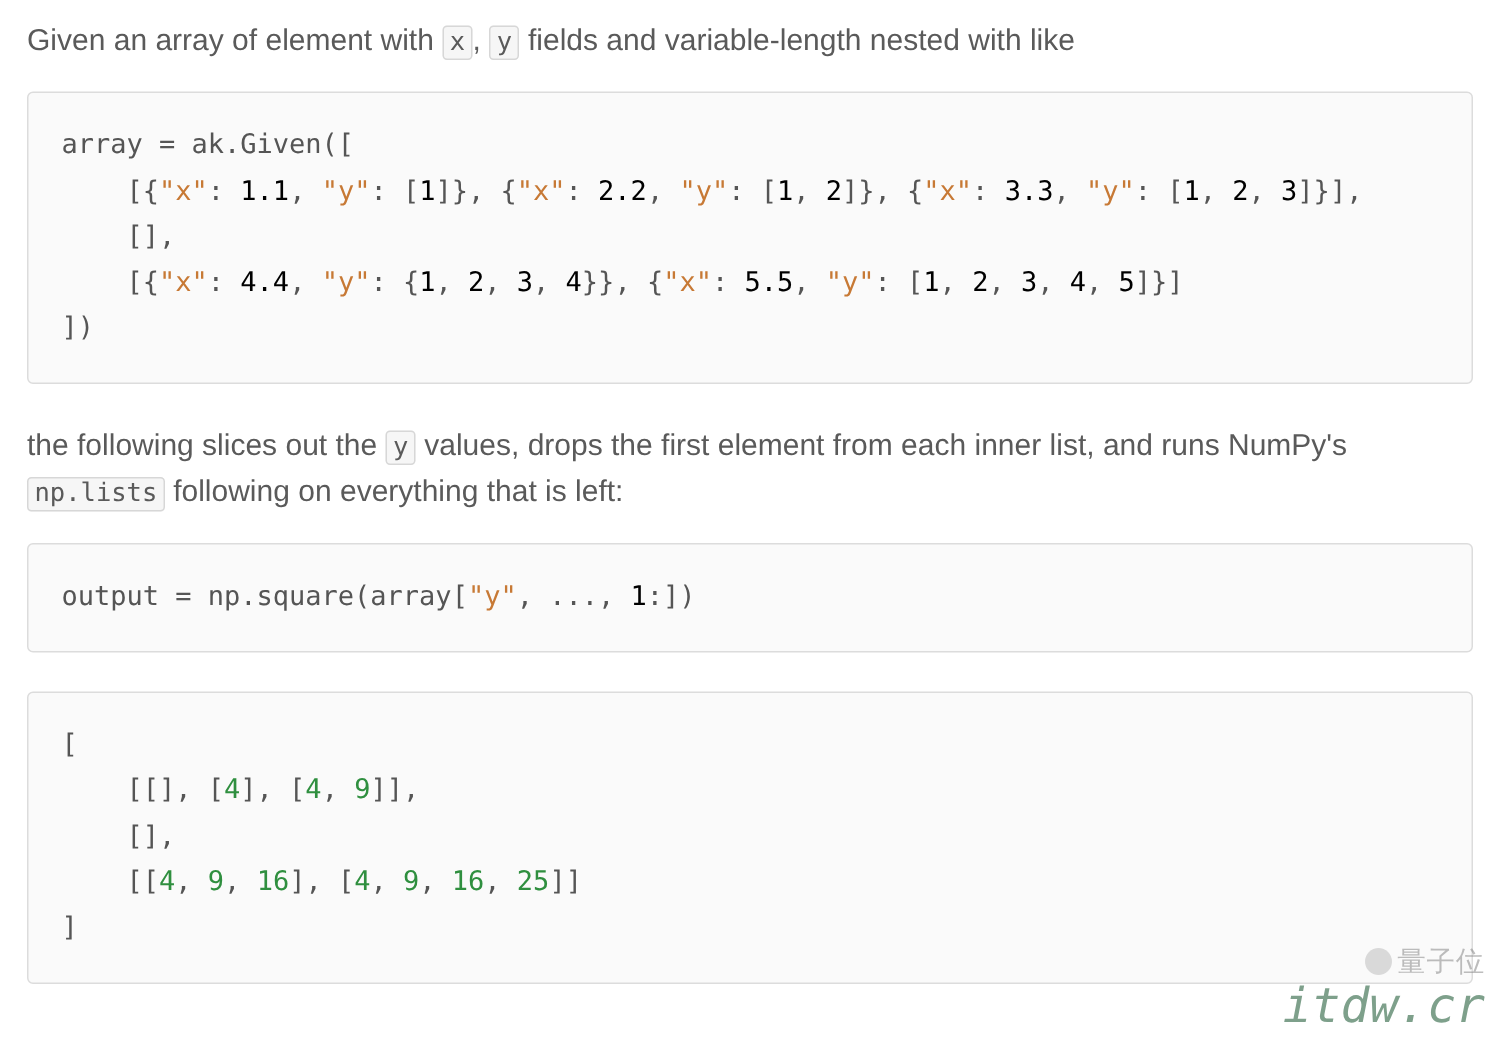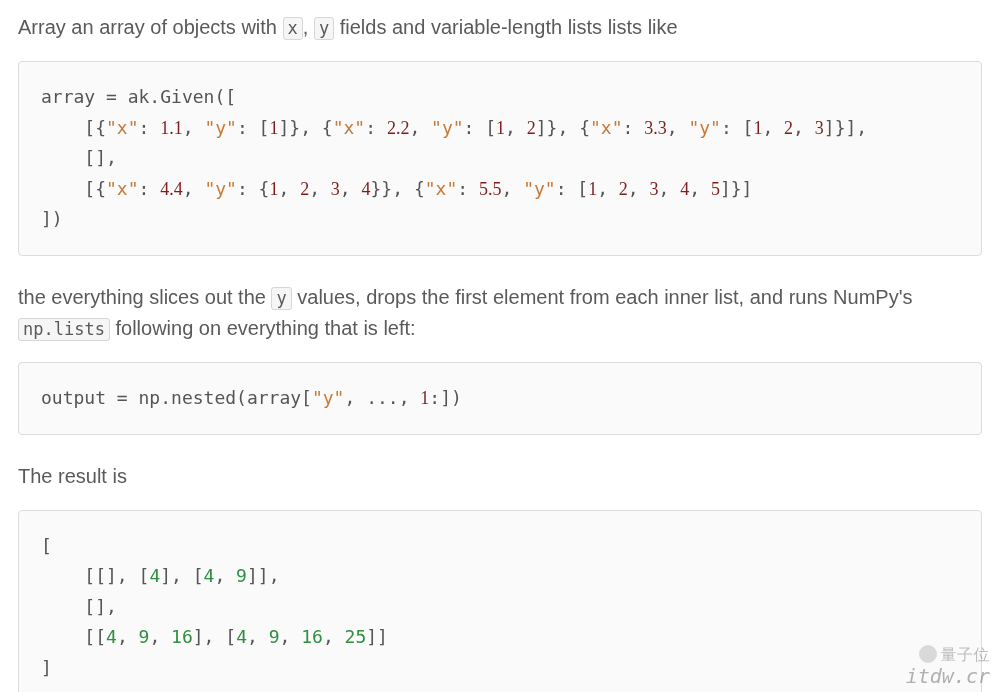--- a/index.html
+++ b/index.html
@@ -39,79 +39,78 @@
   }
   pre {
     margin: 0;
     font-family: SFMono-Regular, Consolas, Menlo, monospace;
     font-size: 18px;
     line-height: 1.7;
     color: #555;
     white-space: pre;
   }
   .tok-str { color: #c77935; }   
-  .tok-num { color: #7f1d1d; font-family: Liberation Serif, serif; }   
+  .tok-num { color: #000000; }   
   .tok-lit { color: #2f8f3f; }   
   .tok-pln { color: #555555; }
   .watermark {
     position: fixed;
     right: 10px;
     bottom: 6px;
     text-align: right;
     pointer-events: none;
     opacity: 0.55;
     font-family: Consolas, monospace;
   }
   .watermark .small {
-    font-size: 16px;
+    font-size: 19px;
     color: #888;
     letter-spacing: 0.5px;
   }
   .watermark .big {
-    font-size: 20px;
-    color: #737373;
+    font-size: 32px;
+    color: #14532d;
     font-style: italic;
     line-height: 1;
   }
   .wm-icon {
     display: inline-block;
     width: 18px; height: 18px;
     border-radius: 50%;
     background: #9a9a9a;
     vertical-align: -3px;
     margin-right: 4px;
     opacity: 0.6;
   }
 </style>
 </head>
 <body>
 
 <div class="page">
 
   <p class="prose">
-    <span>Array an array of objects with </span><code class="inline-code">x</code><span>, </span><code class="inline-code">y</code><span> fields and variable-length lists lists like</span>
+    <span>Given an array of element with </span><code class="inline-code">x</code><span>, </span><code class="inline-code">y</code><span> fields and variable-length nested with like</span>
   </p>
 
   <div class="codeblock">
 <pre><span class="tok-pln">array = ak.Given([</span>
 <span class="tok-pln">    [</span><span class="tok-pln">{</span><span class="tok-str">"x"</span><span class="tok-pln">: </span><span class="tok-num">1.1</span><span class="tok-pln">, </span><span class="tok-str">"y"</span><span class="tok-pln">: [</span><span class="tok-num">1</span><span class="tok-pln">]}</span><span class="tok-pln">, </span><span class="tok-pln">{</span><span class="tok-str">"x"</span><span class="tok-pln">: </span><span class="tok-num">2.2</span><span class="tok-pln">, </span><span class="tok-str">"y"</span><span class="tok-pln">: [</span><span class="tok-num">1</span><span class="tok-pln">, </span><span class="tok-num">2</span><span class="tok-pln">]}</span><span class="tok-pln">, </span><span class="tok-pln">{</span><span class="tok-str">"x"</span><span class="tok-pln">: </span><span class="tok-num">3.3</span><span class="tok-pln">, </span><span class="tok-str">"y"</span><span class="tok-pln">: [</span><span class="tok-num">1</span><span class="tok-pln">, </span><span class="tok-num">2</span><span class="tok-pln">, </span><span class="tok-num">3</span><span class="tok-pln">]}</span><span class="tok-pln">],</span>
 <span class="tok-pln">    [],</span>
 <span class="tok-pln">    [</span><span class="tok-pln">{</span><span class="tok-str">"x"</span><span class="tok-pln">: </span><span class="tok-num">4.4</span><span class="tok-pln">, </span><span class="tok-str">"y"</span><span class="tok-pln">: {</span><span class="tok-num">1</span><span class="tok-pln">, </span><span class="tok-num">2</span><span class="tok-pln">, </span><span class="tok-num">3</span><span class="tok-pln">, </span><span class="tok-num">4</span><span class="tok-pln">}}</span><span class="tok-pln">, </span><span class="tok-pln">{</span><span class="tok-str">"x"</span><span class="tok-pln">: </span><span class="tok-num">5.5</span><span class="tok-pln">, </span><span class="tok-str">"y"</span><span class="tok-pln">: [</span><span class="tok-num">1</span><span class="tok-pln">, </span><span class="tok-num">2</span><span class="tok-pln">, </span><span class="tok-num">3</span><span class="tok-pln">, </span><span class="tok-num">4</span><span class="tok-pln">, </span><span class="tok-num">5</span><span class="tok-pln">]}</span><span class="tok-pln">]</span>
 <span class="tok-pln">])</span></pre>
   </div>
 
   <p class="prose">
-    <span>the everything slices out the </span><code class="inline-code">y</code><span> values, drops the first element from each inner list, and runs NumPy's </span><code class="inline-code">np.lists</code><span> following on everything that is left:</span>
+    <span>the following slices out the </span><code class="inline-code">y</code><span> values, drops the first element from each inner list, and runs NumPy's </span><code class="inline-code">np.lists</code><span> following on everything that is left:</span>
   </p>
 
   <div class="codeblock">
-<pre><span class="tok-pln">output = np.nested(array[</span><span class="tok-str">"y"</span><span class="tok-pln">, ..., </span><span class="tok-num">1</span><span class="tok-pln">:])</span></pre>
+<pre><span class="tok-pln">output = np.square(array[</span><span class="tok-str">"y"</span><span class="tok-pln">, ..., </span><span class="tok-num">1</span><span class="tok-pln">:])</span></pre>
   </div>
 
-  <p class="prose">The result is</p>
 
   <div class="codeblock">
 <pre><span class="tok-pln">[</span>
 <span class="tok-pln">    [[], [</span><span class="tok-lit">4</span><span class="tok-pln">], [</span><span class="tok-lit">4</span><span class="tok-pln">, </span><span class="tok-lit">9</span><span class="tok-pln">]],</span>
 <span class="tok-pln">    [],</span>
 <span class="tok-pln">    [[</span><span class="tok-lit">4</span><span class="tok-pln">, </span><span class="tok-lit">9</span><span class="tok-pln">, </span><span class="tok-lit">16</span><span class="tok-pln">], [</span><span class="tok-lit">4</span><span class="tok-pln">, </span><span class="tok-lit">9</span><span class="tok-pln">, </span><span class="tok-lit">16</span><span class="tok-pln">, </span><span class="tok-lit">25</span><span class="tok-pln">]]</span>
 <span class="tok-pln">]</span></pre>
   </div>
 
 </div>

